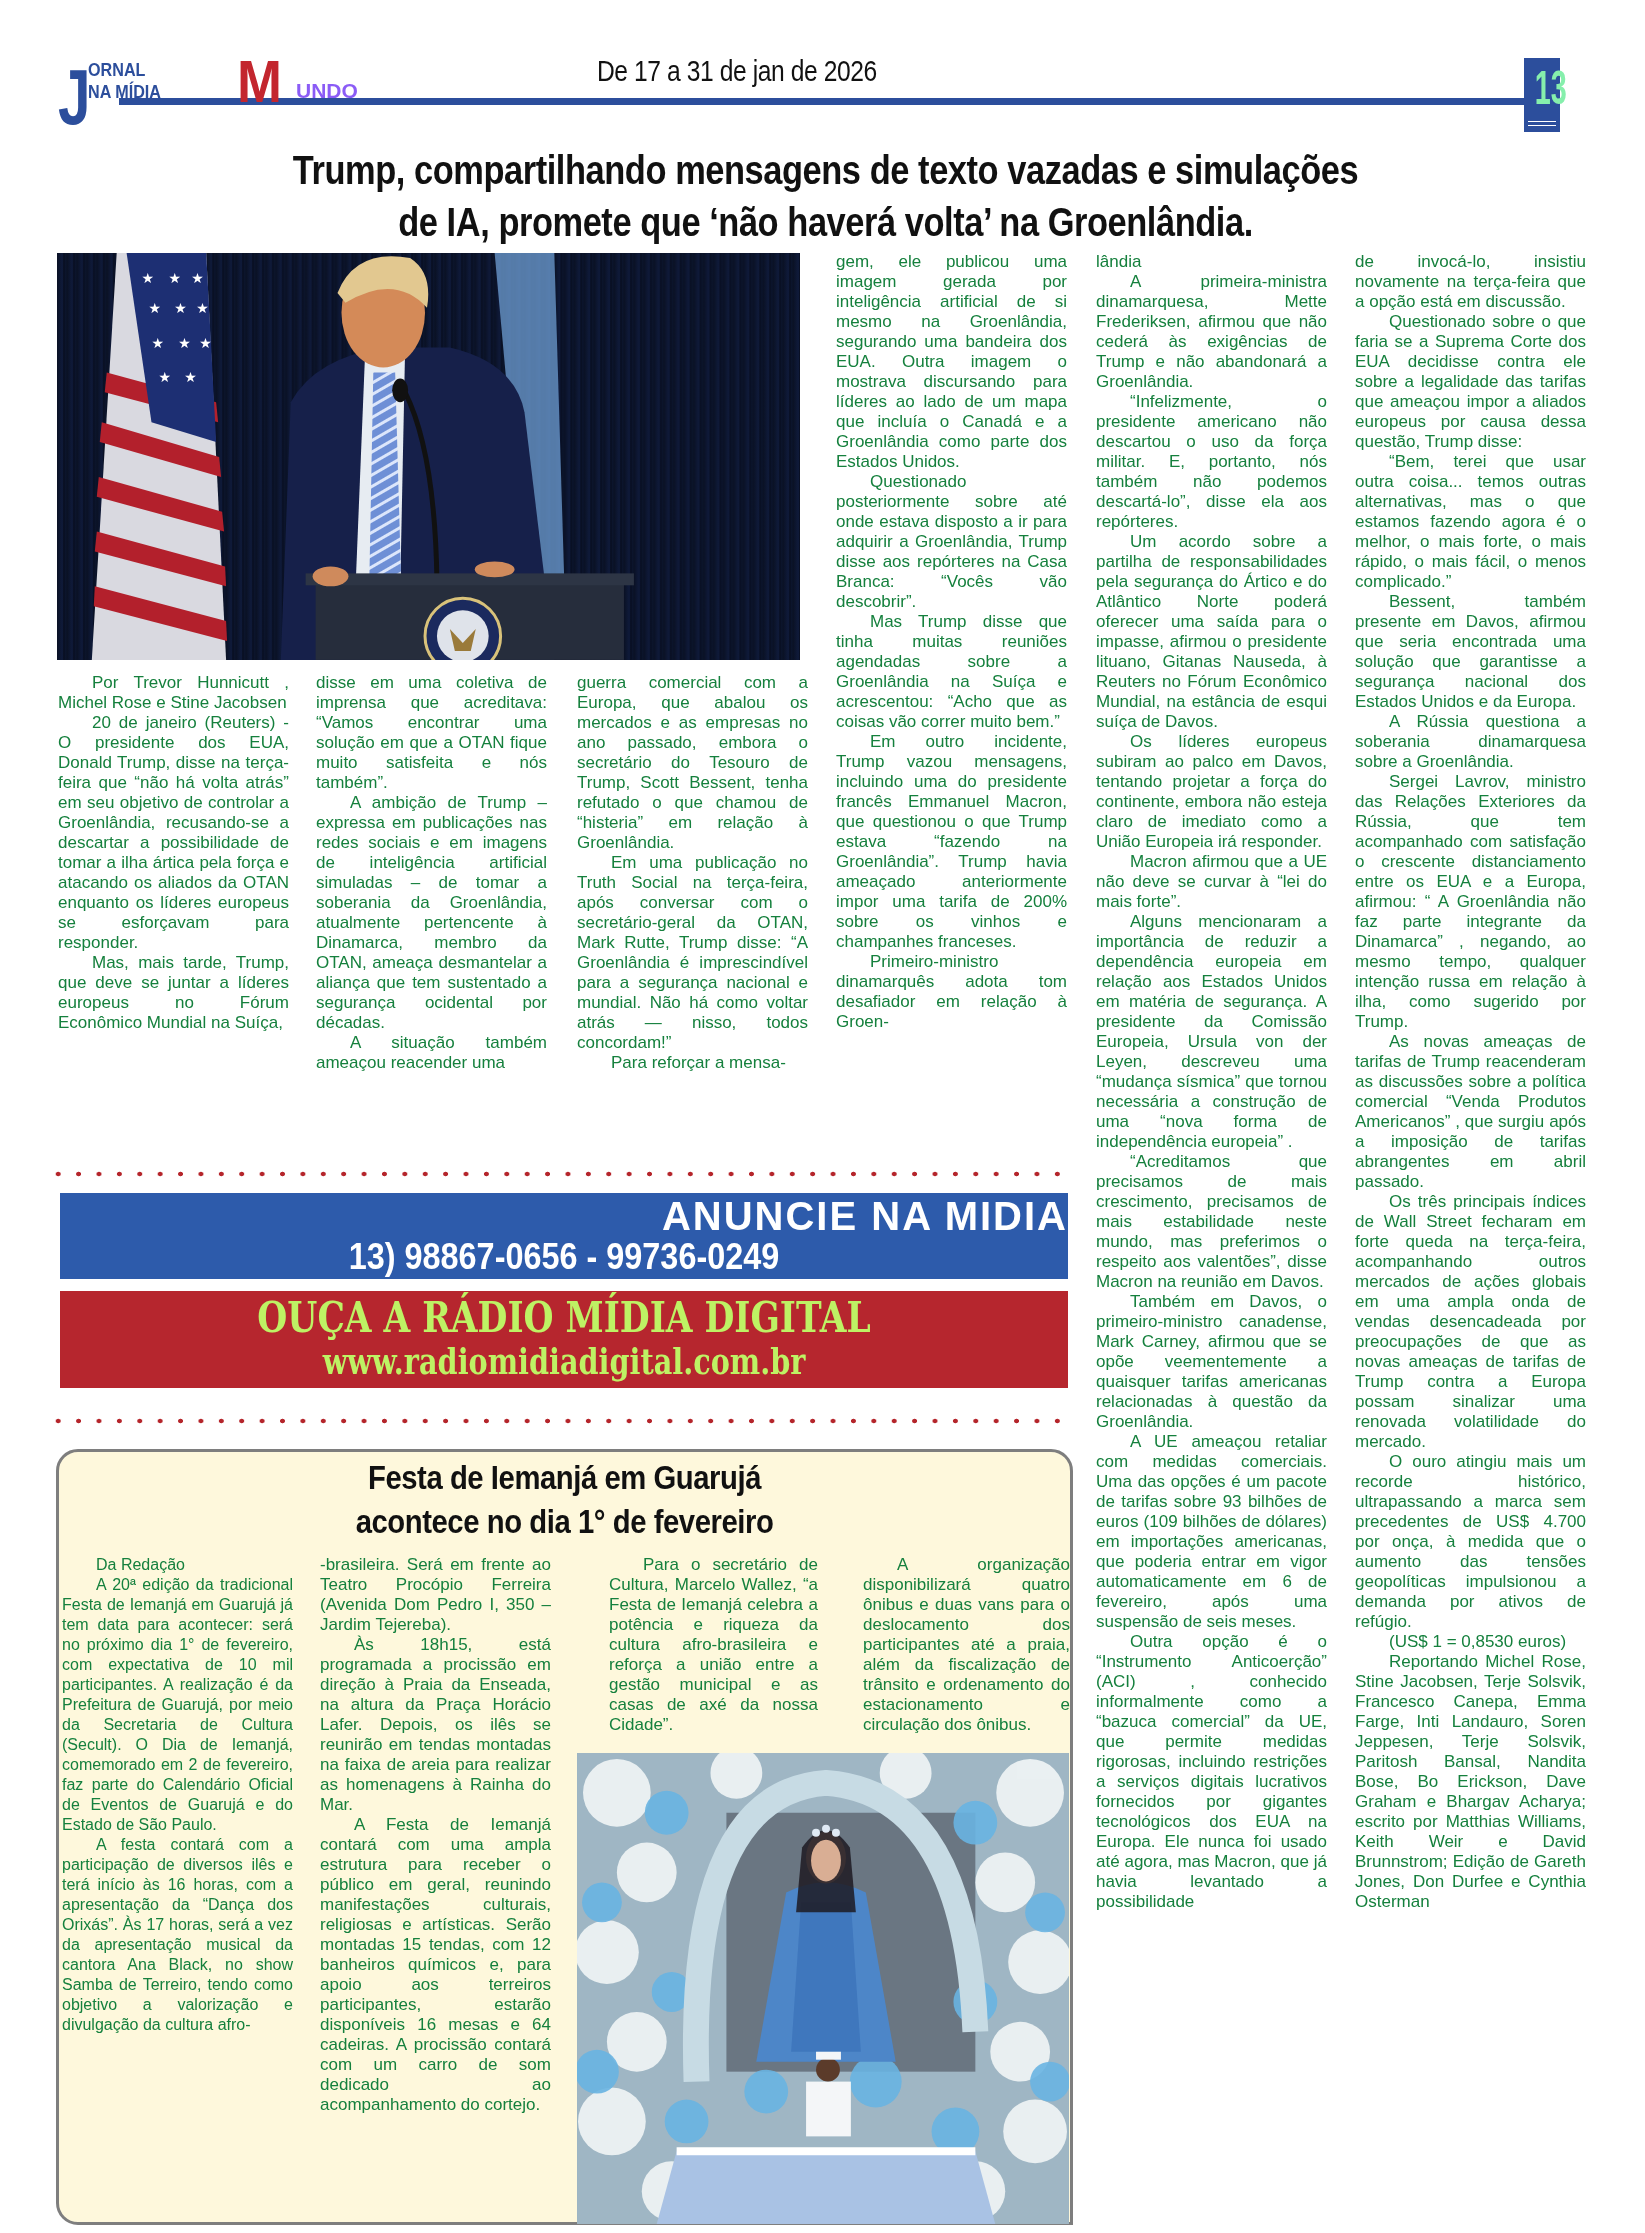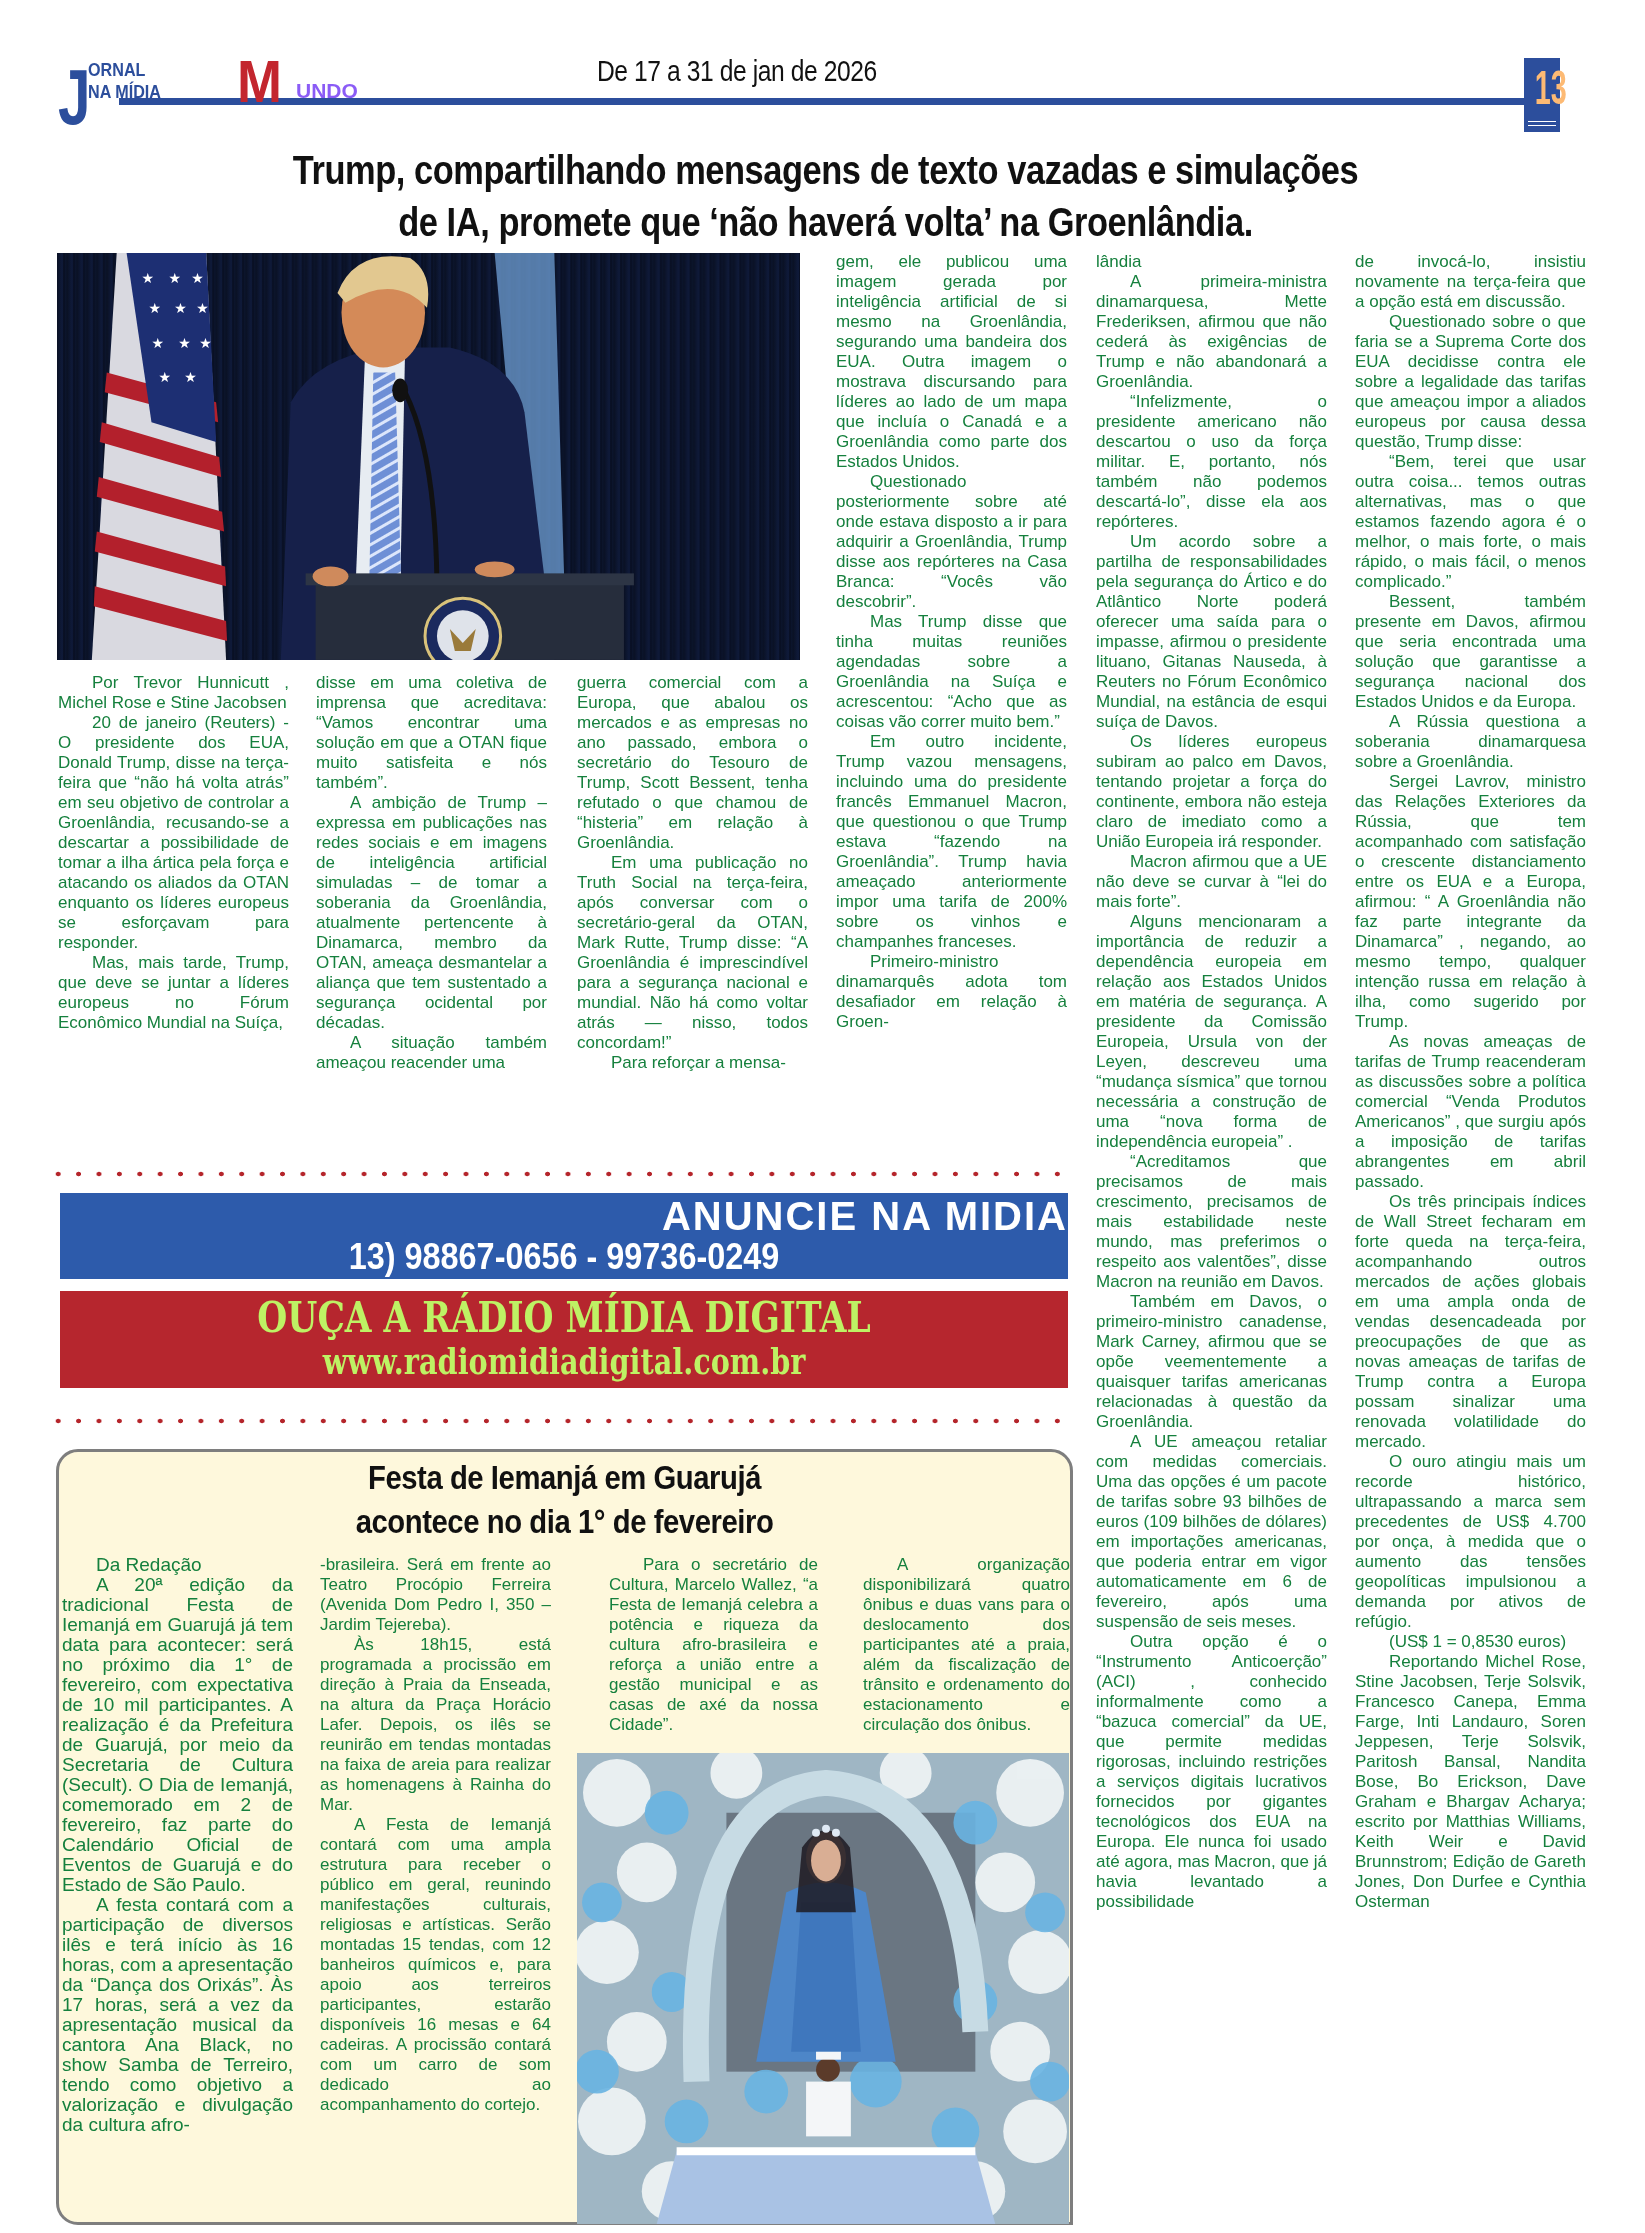--- a/index.html
+++ b/index.html
@@ -8,21 +8,21 @@
 
   
   .masthead { position: absolute; left: 0; top: 0; width: 1646px; height: 129px; }
   .rule { position: absolute; left: 119px; top: 98px; width: 1405px; height: 7px; background: #2c4e9c; }
   .logo-j { position: absolute; left: 58px; top: 58px; font: bold 78px/1 "Liberation Sans", sans-serif; color: #2c4e9c; transform: scaleX(0.75); transform-origin: left top; }
   .logo-jornal { position: absolute; left: 88px; top: 60px; font: bold 19px/1 "Liberation Sans", sans-serif; color: #2c4e9c; transform: scaleX(0.85); transform-origin: left top; }
   .logo-namidia { position: absolute; left: 88px; top: 82px; font: bold 19px/1 "Liberation Sans", sans-serif; color: #2c4e9c; transform: scaleX(0.85); transform-origin: left top; }
   .logo-m { position: absolute; left: 237px; top: 52px; font: bold 60px/1 "Liberation Sans", sans-serif; color: #c3262e; transform: scaleX(0.9); transform-origin: left top; }
   .logo-undo { position: absolute; left: 296px; top: 80px; font: bold 21px/1 "Liberation Sans", sans-serif; color: #8b5cf6; }
   .date { position: absolute; left: 597px; top: 56px; font: 30px/1 "Liberation Sans Narrow", "Liberation Sans", sans-serif; color: #111; transform: scaleX(0.82); transform-origin: left top; letter-spacing: -0.5px; }
-  .pagenum { position: absolute; left: 1524px; top: 58px; width: 36px; height: 74px; background: #2c4e9c; color: #fdba74; text-align: center; font: bold 48px/1 "Liberation Sans", sans-serif; padding-top: 6px; }
+  .pagenum { position: absolute; left: 1524px; top: 58px; width: 36px; height: 74px; background: #2c4e9c; color: #86efac; text-align: center; font: bold 48px/1 "Liberation Sans", sans-serif; padding-top: 6px; }
   .pagenum span { display: inline-block; transform: scaleX(0.6); }
   .pagenum .lines { position: absolute; left: 4px; right: 4px; bottom: 6px; height: 5px; border-top: 1px solid #fff; border-bottom: 1px solid #fff; }
 
   
   .headline { position: absolute; left: 149px; top: 144px; width: 1353px; text-align: center; font: bold 40px/52px "Liberation Sans", sans-serif; color: #111; transform: scaleX(0.86); transform-origin: center top; letter-spacing: -0.5px; }
 
   
   .photo-trump { position: absolute; left: 57px; top: 253px; width: 743px; height: 407px; overflow: hidden; background: #0d1428; }
 
   
@@ -46,21 +46,21 @@
   .ad-blue { position: absolute; left: 60px; top: 1193px; width: 1008px; height: 86px; background: #2d5bab; color: #fff; text-align: center; }
   .ad-blue .t1 { font: bold 40px/44px "Liberation Sans", sans-serif; letter-spacing: 2px; padding-top: 1px; text-align: right; }
   .ad-blue .t2 { font: bold 36px/38px "Liberation Sans", sans-serif; transform: scaleX(0.9); }
   .ad-red { position: absolute; left: 60px; top: 1291px; width: 1008px; height: 97px; background: #b6262e; color: #bef264; text-align: center; }
   .ad-red .t1 { font: bold 42px/50px "DejaVu Serif", serif; transform: scaleX(0.82); padding-top: 2px; }
   .ad-red .t2 { font: bold 35px/38px "DejaVu Serif", serif; transform: scaleX(0.82); }
 
   
   .box { position: absolute; left: 56px; top: 1449px; width: 1017px; height: 776px; background: #fef8dc; border: 3px solid #7e7e7e; border-radius: 22px 22px 0 22px; }
   .box-title { position: absolute; left: 56px; top: 1449px; width: 1017px; text-align: center; font: bold 34px/44px "Liberation Sans", sans-serif; color: #111; transform: scaleX(0.86); transform-origin: center top; padding-top: 6px; letter-spacing: -0.5px; }
-  .b1 { left: 62px; top: 1555px; width: 231px; font-size: 19px; }
+  .b1 { left: 62px; top: 1555px; width: 231px; font-size: 16px; }
   .b2 { left: 320px; top: 1555px; width: 231px; }
   .b3 { left: 609px; top: 1555px; width: 209px; }
   .b4 { left: 863px; top: 1555px; width: 207px; }
   .photo-iemanja { position: absolute; left: 577px; top: 1753px; width: 492px; height: 471px; overflow: hidden; background: #8aa6b8; }
 </style>
 </head>
 <body>
 
 <div class="masthead">
   <div class="rule"></div>

